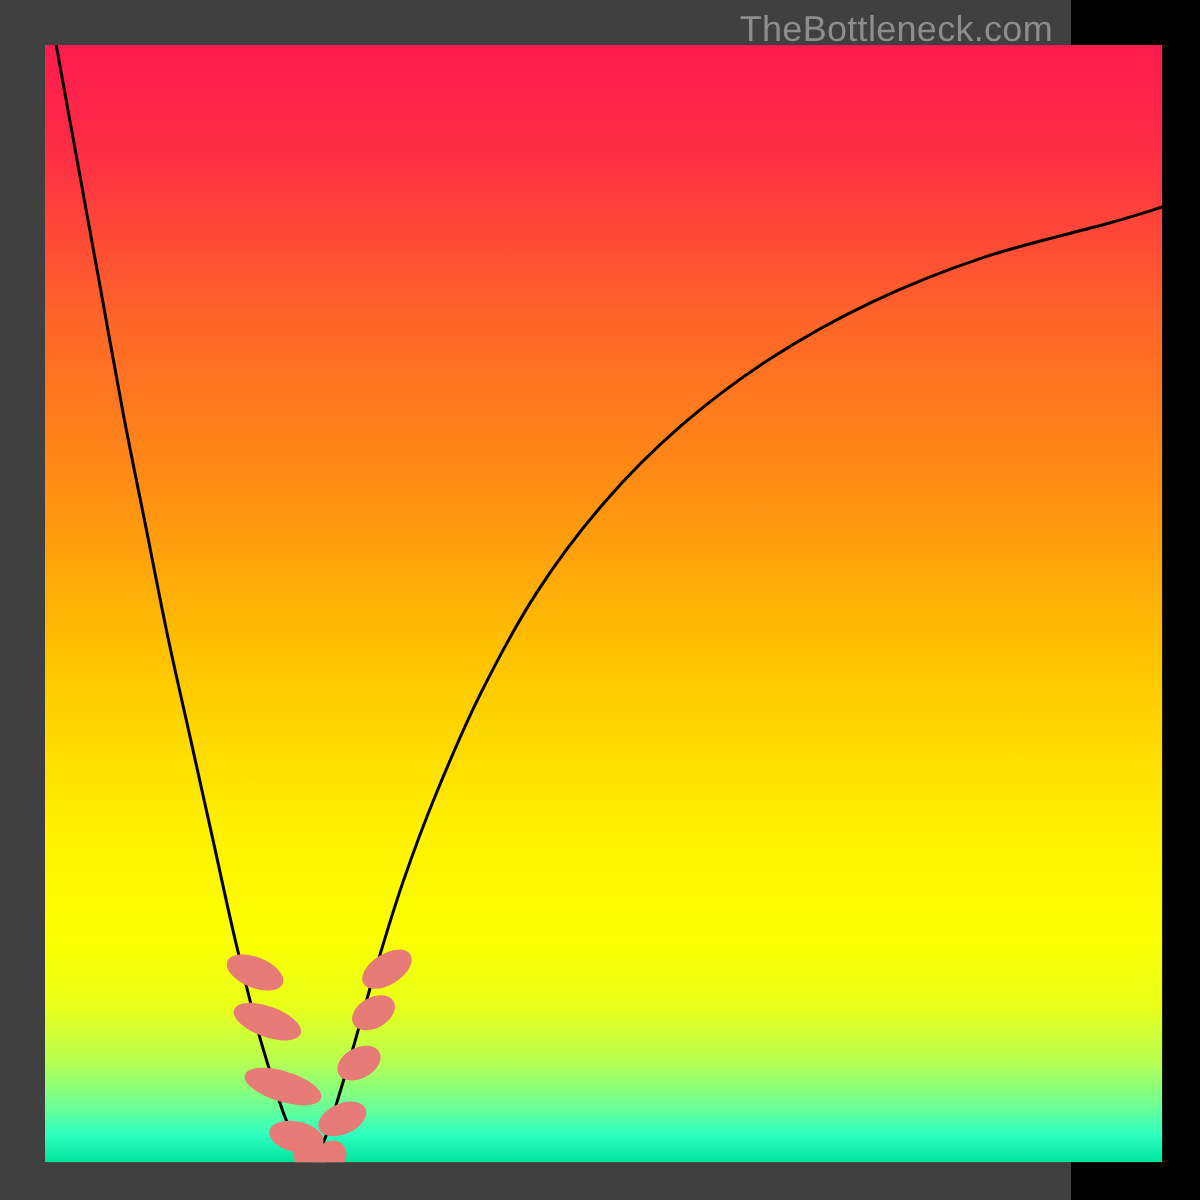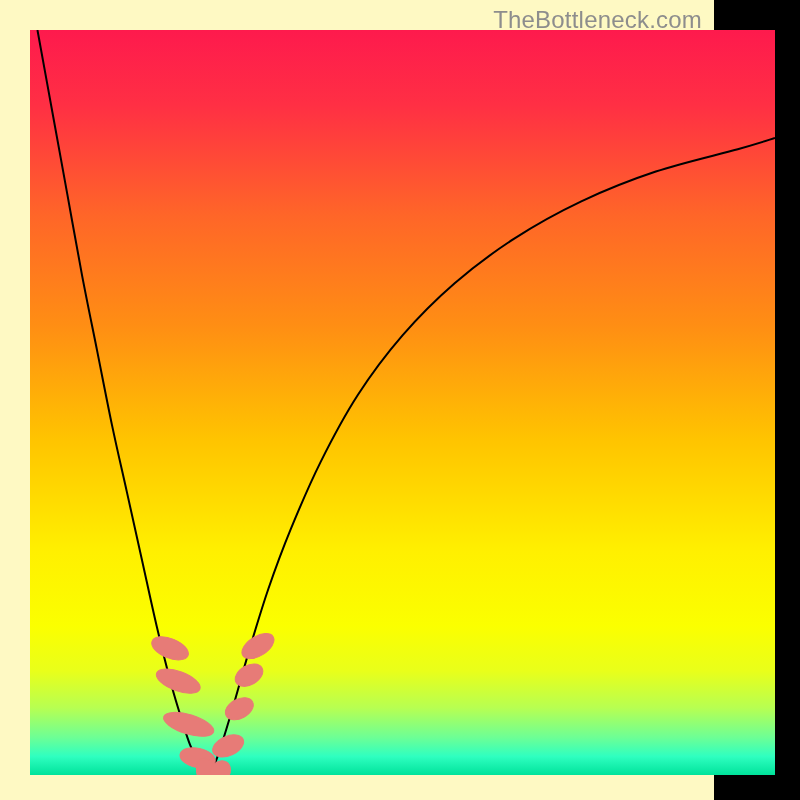--- a/index.html
+++ b/index.html
@@ -10,21 +10,21 @@
     background: #000;
     overflow: hidden;
     font-family: Arial, Helvetica, sans-serif;
   }
   .frame {
     position: absolute;
     left: 0;
     top: 0;
     width: 714px;
     height: 800px;
-    background: #fef9c3;
+    background: #404040;
   }
   .plot-area {
     position: absolute;
     left: 30px;
     top: 30px;
     width: 745px;
     height: 745px;
     overflow: hidden;
   }
   .gradient {

